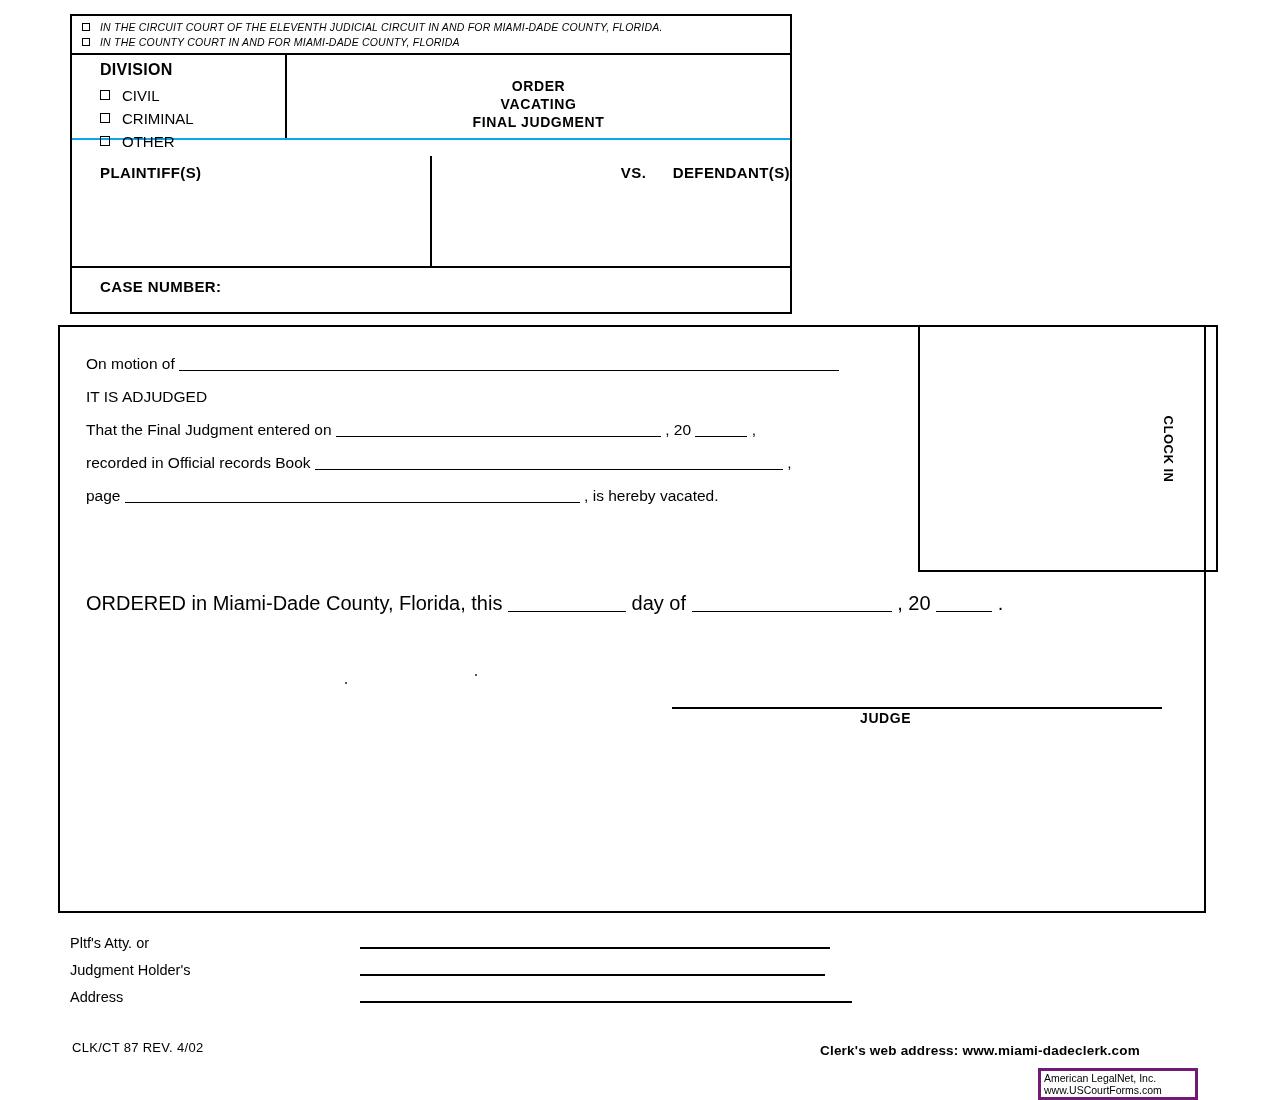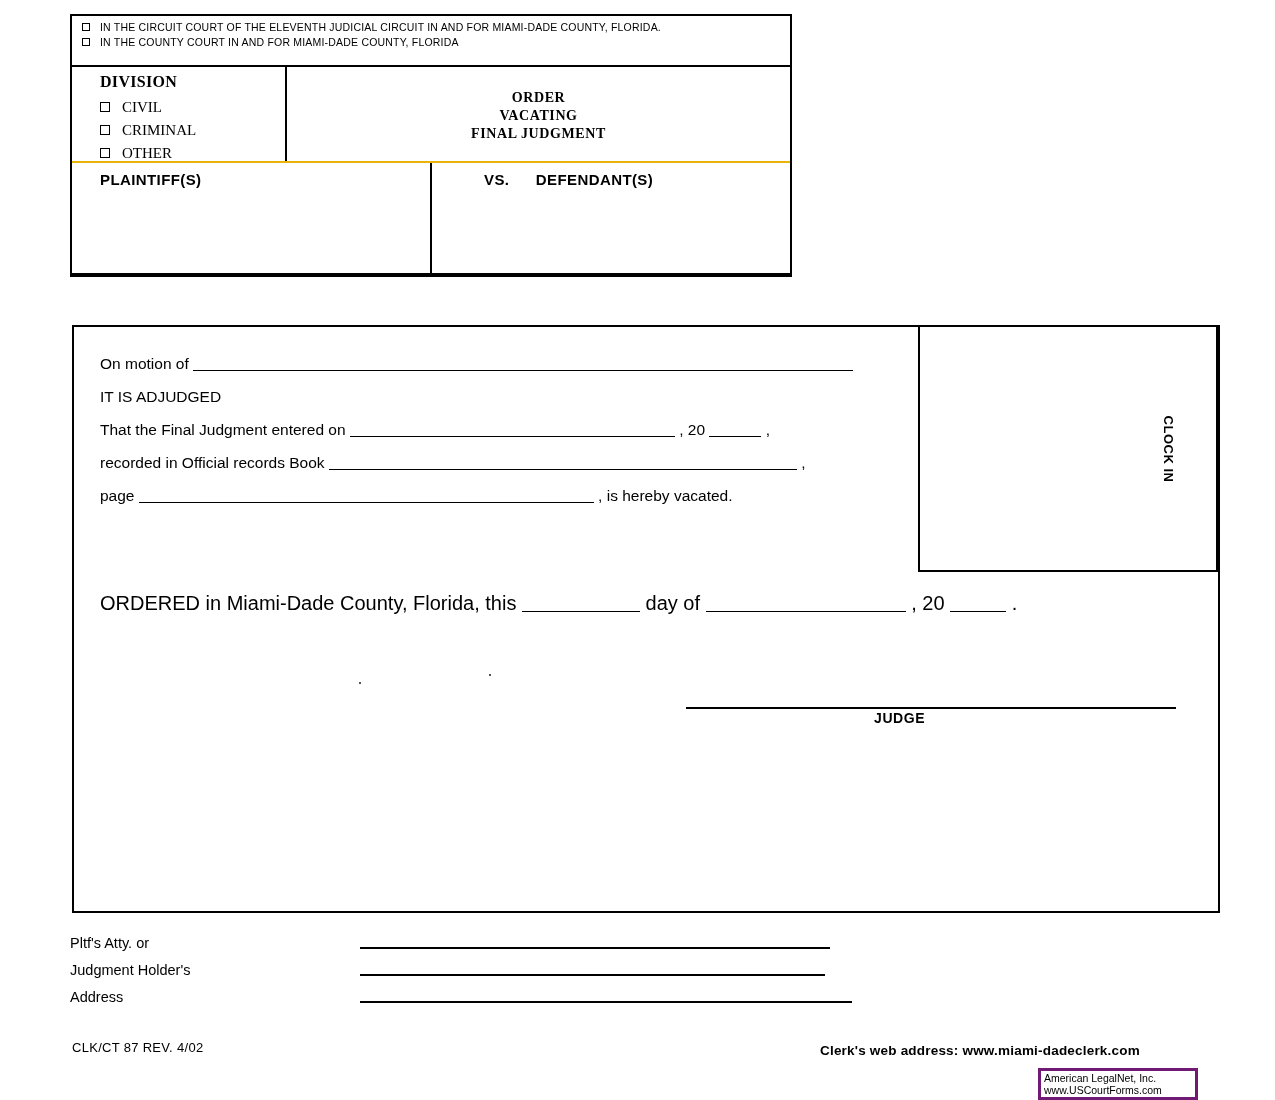--- a/index.html
+++ b/index.html
@@ -27,46 +27,46 @@
   .caption-box {
     position: absolute;
     left: 70px;
     top: 14px;
     width: 722px;
     border: 2px solid #000;
     box-sizing: border-box;
   }
   .court-lines {
     border-bottom: 2px solid #000;
-    padding: 4px 6px 15px 28px;
-    box-sizing: border-box;
+    padding: 4px 6px 3px 28px;
+    box-sizing: border-box;
+    font-style: italic;
   }
   .court-line {
     font-size: 10.5px;
     letter-spacing: 0.2px;
     line-height: 15px;
     white-space: nowrap;
     position: relative;
   }
   .court-line .cb {
     position: absolute;
     left: -18px;
     top: 3px;
     width: 8px;
     height: 8px;
     border: 1px solid #000;
     box-sizing: border-box;
   }
 
   .mid-row {
     display: flex;
-    border-bottom: 2px solid #eab308;
-    height: 96px;
-    box-sizing: border-box;
-    font-family: Liberation Serif, serif;
+    border-bottom: 2px solid #0ea5e9;
+    height: 85px;
+    box-sizing: border-box;
   }
   .division-cell {
     width: 215px;
     border-right: 2px solid #000;
     box-sizing: border-box;
     padding: 6px 0 0 28px;
   }
   .division-title {
     font-size: 16px;
     font-weight: bold;
@@ -99,31 +99,33 @@
     font-weight: bold;
     letter-spacing: 0.6px;
     line-height: 18px;
   }
 
   .parties-row {
     display: flex;
     height: 112px;
     border-bottom: 2px solid #000;
     box-sizing: border-box;
+    margin-top: 16px;
   }
   .plaintiff-cell {
     width: 360px;
     border-right: 2px solid #000;
     box-sizing: border-box;
     padding: 8px 0 0 28px;
   }
   .defendant-cell {
     flex: 1;
     box-sizing: border-box;
     padding: 8px 0 0 52px;
+    text-align: right;
   }
   .party-label {
     font-size: 15px;
     font-weight: bold;
     letter-spacing: 0.4px;
   }
   .vs-label { margin-right: 22px; }
 
   .case-row {
     height: 44px;
@@ -132,21 +134,21 @@
   }
   .case-label {
     font-size: 15px;
     font-weight: bold;
     letter-spacing: 0.4px;
   }
 
   
   .body-box {
     position: absolute;
-    left: 72px;
+    left: 58px;
     top: 325px;
     width: 1148px;
     height: 588px;
     border: 2px solid #000;
     box-sizing: border-box;
   }
 
   .clockin-box {
     position: absolute;
     left: 918px;
@@ -313,20 +315,23 @@
     <div class="parties-row">
       <div class="plaintiff-cell">
         <span class="party-label">PLAINTIFF(S)</span>
       </div>
       <div class="defendant-cell">
         <span class="party-label vs-label">VS.</span>
         <span class="party-label">DEFENDANT(S)</span>
       </div>
     </div>
 
+    <div class="case-row">
+      <span class="case-label">CASE NUMBER:</span>
+    </div>
   </div>
 
   <div class="body-box">
 
     <div class="body-text">
       <div class="ln">
         <span>On motion of</span>
         <span class="rule" style="width:660px"></span>
       </div>
       <div class="ln">

